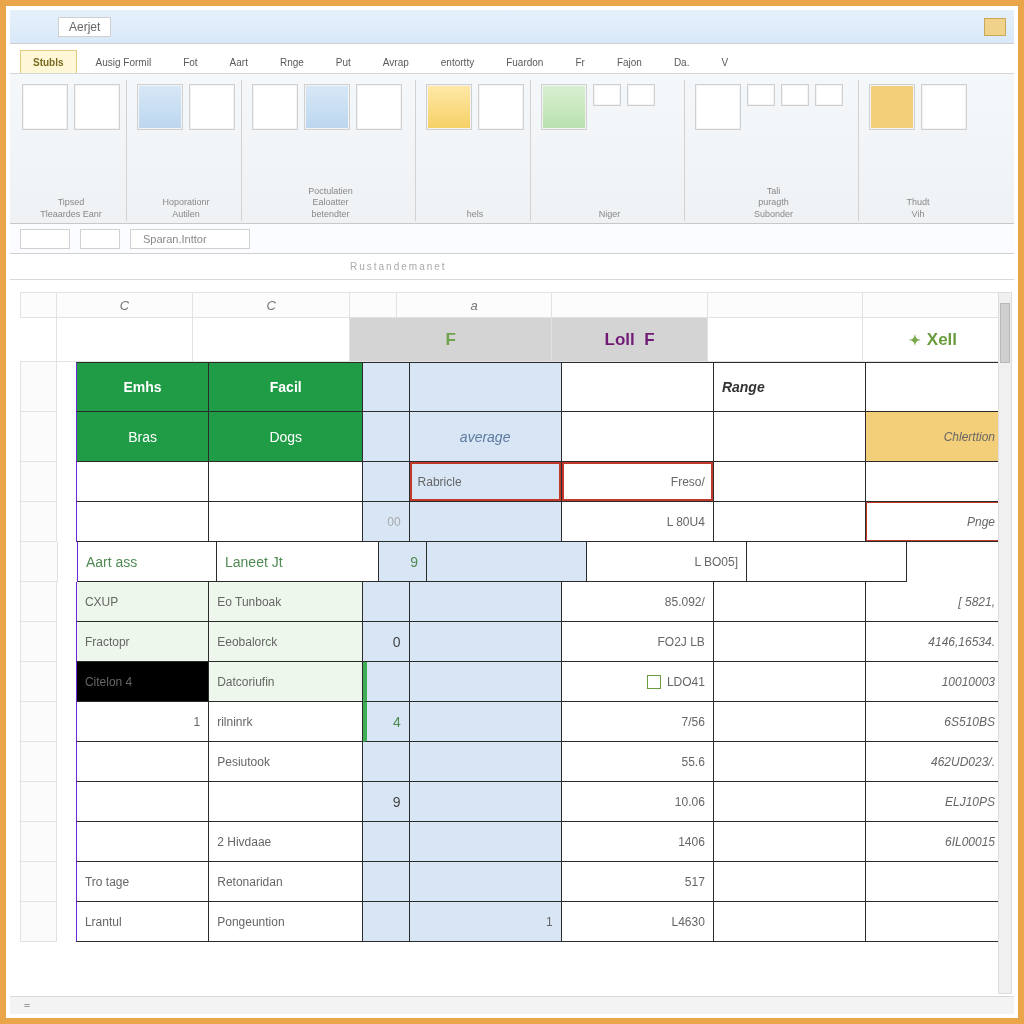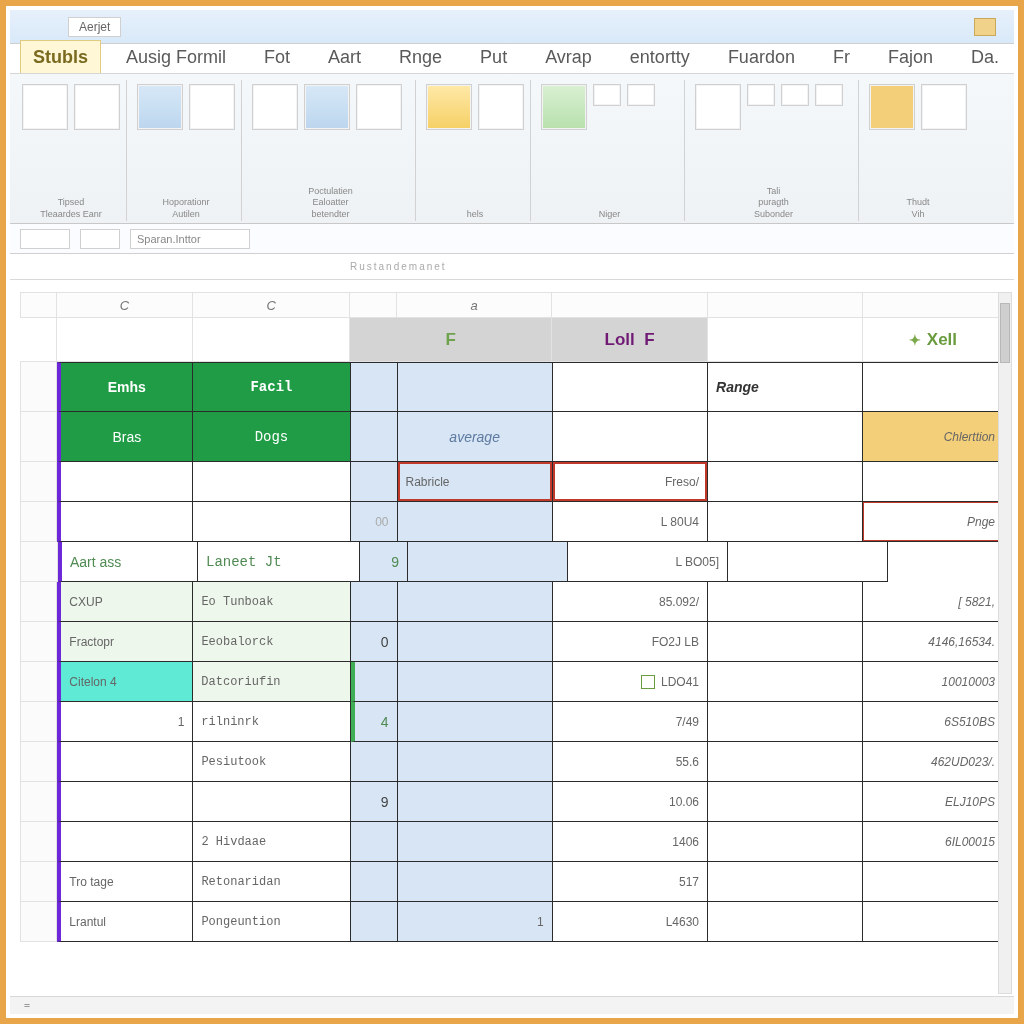--- a/index.html
+++ b/index.html
@@ -16,40 +16,40 @@
     border: 4px solid #fff;
     background: linear-gradient(#fff,#fff);
   }
 
   
   .titlebar {
     height: 34px;
     background: linear-gradient(#e6f0fb,#d9e9f9);
     border-bottom: 1px solid #cfcfcf;
     display: flex; align-items: center;
-    padding: 0 18px;
+    padding: 0 8px;
     font-size: 12px; color: #666;
   }
   .titlebar .doc-name {
     background: #fff; border: 1px solid #d0d0d0;
     padding: 2px 10px; margin-left: 40px;
   }
   .titlebar .spacer { flex: 1; }
   .titlebar .winbtn {
     width: 22px; height: 18px; margin-left: 4px;
     background: #f0d28a; border: 1px solid #c9a85a;
   }
 
   
   .ribbon-tabs {
     height: 30px; background: #fff;
     border-bottom: 1px solid #d6d6d6;
     display: flex; align-items: flex-end;
-    font-size: 18px; color: #5a5a5a;
-    padding-left: 10px; gap: 12px;
+    font-size: 10px; color: #5a5a5a;
+    padding-left: 10px; gap: 6px;
   }
   .ribbon-tab {
     padding: 6px 12px 5px 12px;
     border: 1px solid transparent;
     border-bottom: none;
     cursor: default;
     white-space: nowrap;
   }
   .ribbon-tab.active {
     background: #fff7d6;
@@ -95,21 +95,21 @@
   
   .subbar {
     height: 30px; background: #fafcff;
     border-bottom: 1px solid #d0d0d0;
     display: flex; align-items: center;
     padding: 0 10px; gap: 10px;
     font-size: 11px; color: #888;
   }
   .namebox, .fx {
     background: #fff; border: 1px solid #d0d0d0;
-    height: 20px; padding: 0 6px; display: flex; align-items: center;
+    height: 20px; padding: 0 12px; display: flex; align-items: center;
   }
   .fx { width: 120px; }
 
   .formula-row {
     height: 26px; background: #fff;
     border-bottom: 1px solid #d9d9d9;
     display: flex; align-items: center;
     padding-left: 340px;
     font-size: 10px; color: #aaa;
   }
@@ -161,25 +161,25 @@
   
   .grid { display: flex; flex-direction: column; }
   .row { display: flex; height: 40px; }
   .row.h50 { height: 50px; }
   .cell {
     border: 1px solid #2b2b2b; border-top: none; border-left: none;
     display: flex; align-items: center;
     font-size: 14px; padding: 0 8px;
     background: #fff; color: #444;
   }
-  .cell.first-col { border-left: 4px solid #6d28d9; }
+  .cell.first-col { border-left: 1px solid #6d28d9; margin-left: 19px; }
   .cell.top { border-top: 1px solid #2b2b2b; }
   .rowh { width: 38px; border: 1px solid #e2e2e2; border-top:none; background:#fbfbfb; color:#aaa; font-size:11px; justify-content:center; }
   .w1 { width: 140px; }
-  .w2 { width: 162px; font-family: Liberation Mono, monospace; }
+  .w2 { width: 162px; }
   .w3 { width: 48px; text-align:right; justify-content:flex-end; }
   .w4 { width: 160px; }
   .w5 { width: 160px; justify-content:flex-end; text-align:right; }
   .w6 { width: 160px; }
   .w7 { width: 145px; justify-content:flex-end; text-align:right;font-style:italic; }
 
   .greenhdr { background: #1f9c45 !important; color:#fff !important; font-weight:600; justify-content:center; }
   .greenhdr2{ background: #1f9c45 !important; color:#fff !important; justify-content:center; }
   .avg-lbl { background:#d7e5f4 !important; color:#5d7aa0; justify-content:center; font-style:italic; }
   .lightblue { background:#d7e5f4 !important; }
@@ -433,36 +433,36 @@
       <div class="cell w2 paleg small" style="background:#eef7ec">Eeobalorck</div>
       <div class="cell w3 lightblue">0</div>
       <div class="cell w4 lightblue"></div>
       <div class="cell w5 small">FO2J LB</div>
       <div class="cell w6"></div>
       <div class="cell w7 small">4146,16534.</div>
     </div>
 
     <div class="row">
       <div class="cell rowh"></div>
-      <div class="cell w1 first-col paleg small" style="background:#5eead4">Citelon 4</div>
+      <div class="cell w1 first-col paleg small" style="background:#000000">Citelon 4</div>
       <div class="cell w2 paleg small" style="background:#eef7ec">Datcoriufin</div>
       <div class="cell w3 lightblue greenleft"></div>
       <div class="cell w4 lightblue"></div>
       <div class="cell w5 small tickbox">LDO41</div>
       <div class="cell w6"></div>
       <div class="cell w7 small">10010003</div>
     </div>
 
     <div class="row">
       <div class="cell rowh"></div>
       <div class="cell w1 first-col small" style="justify-content:flex-end">1</div>
       <div class="cell w2 paleg small">rilninrk</div>
       <div class="cell w3 lightblue greenleft paleg">4</div>
       <div class="cell w4 lightblue"></div>
-      <div class="cell w5 small">7/49</div>
+      <div class="cell w5 small">7/56</div>
       <div class="cell w6"></div>
       <div class="cell w7 small">6S510BS</div>
     </div>
 
     <div class="row">
       <div class="cell rowh"></div>
       <div class="cell w1 first-col"></div>
       <div class="cell w2 small">Pesiutook</div>
       <div class="cell w3 lightblue"></div>
       <div class="cell w4 lightblue"></div>

